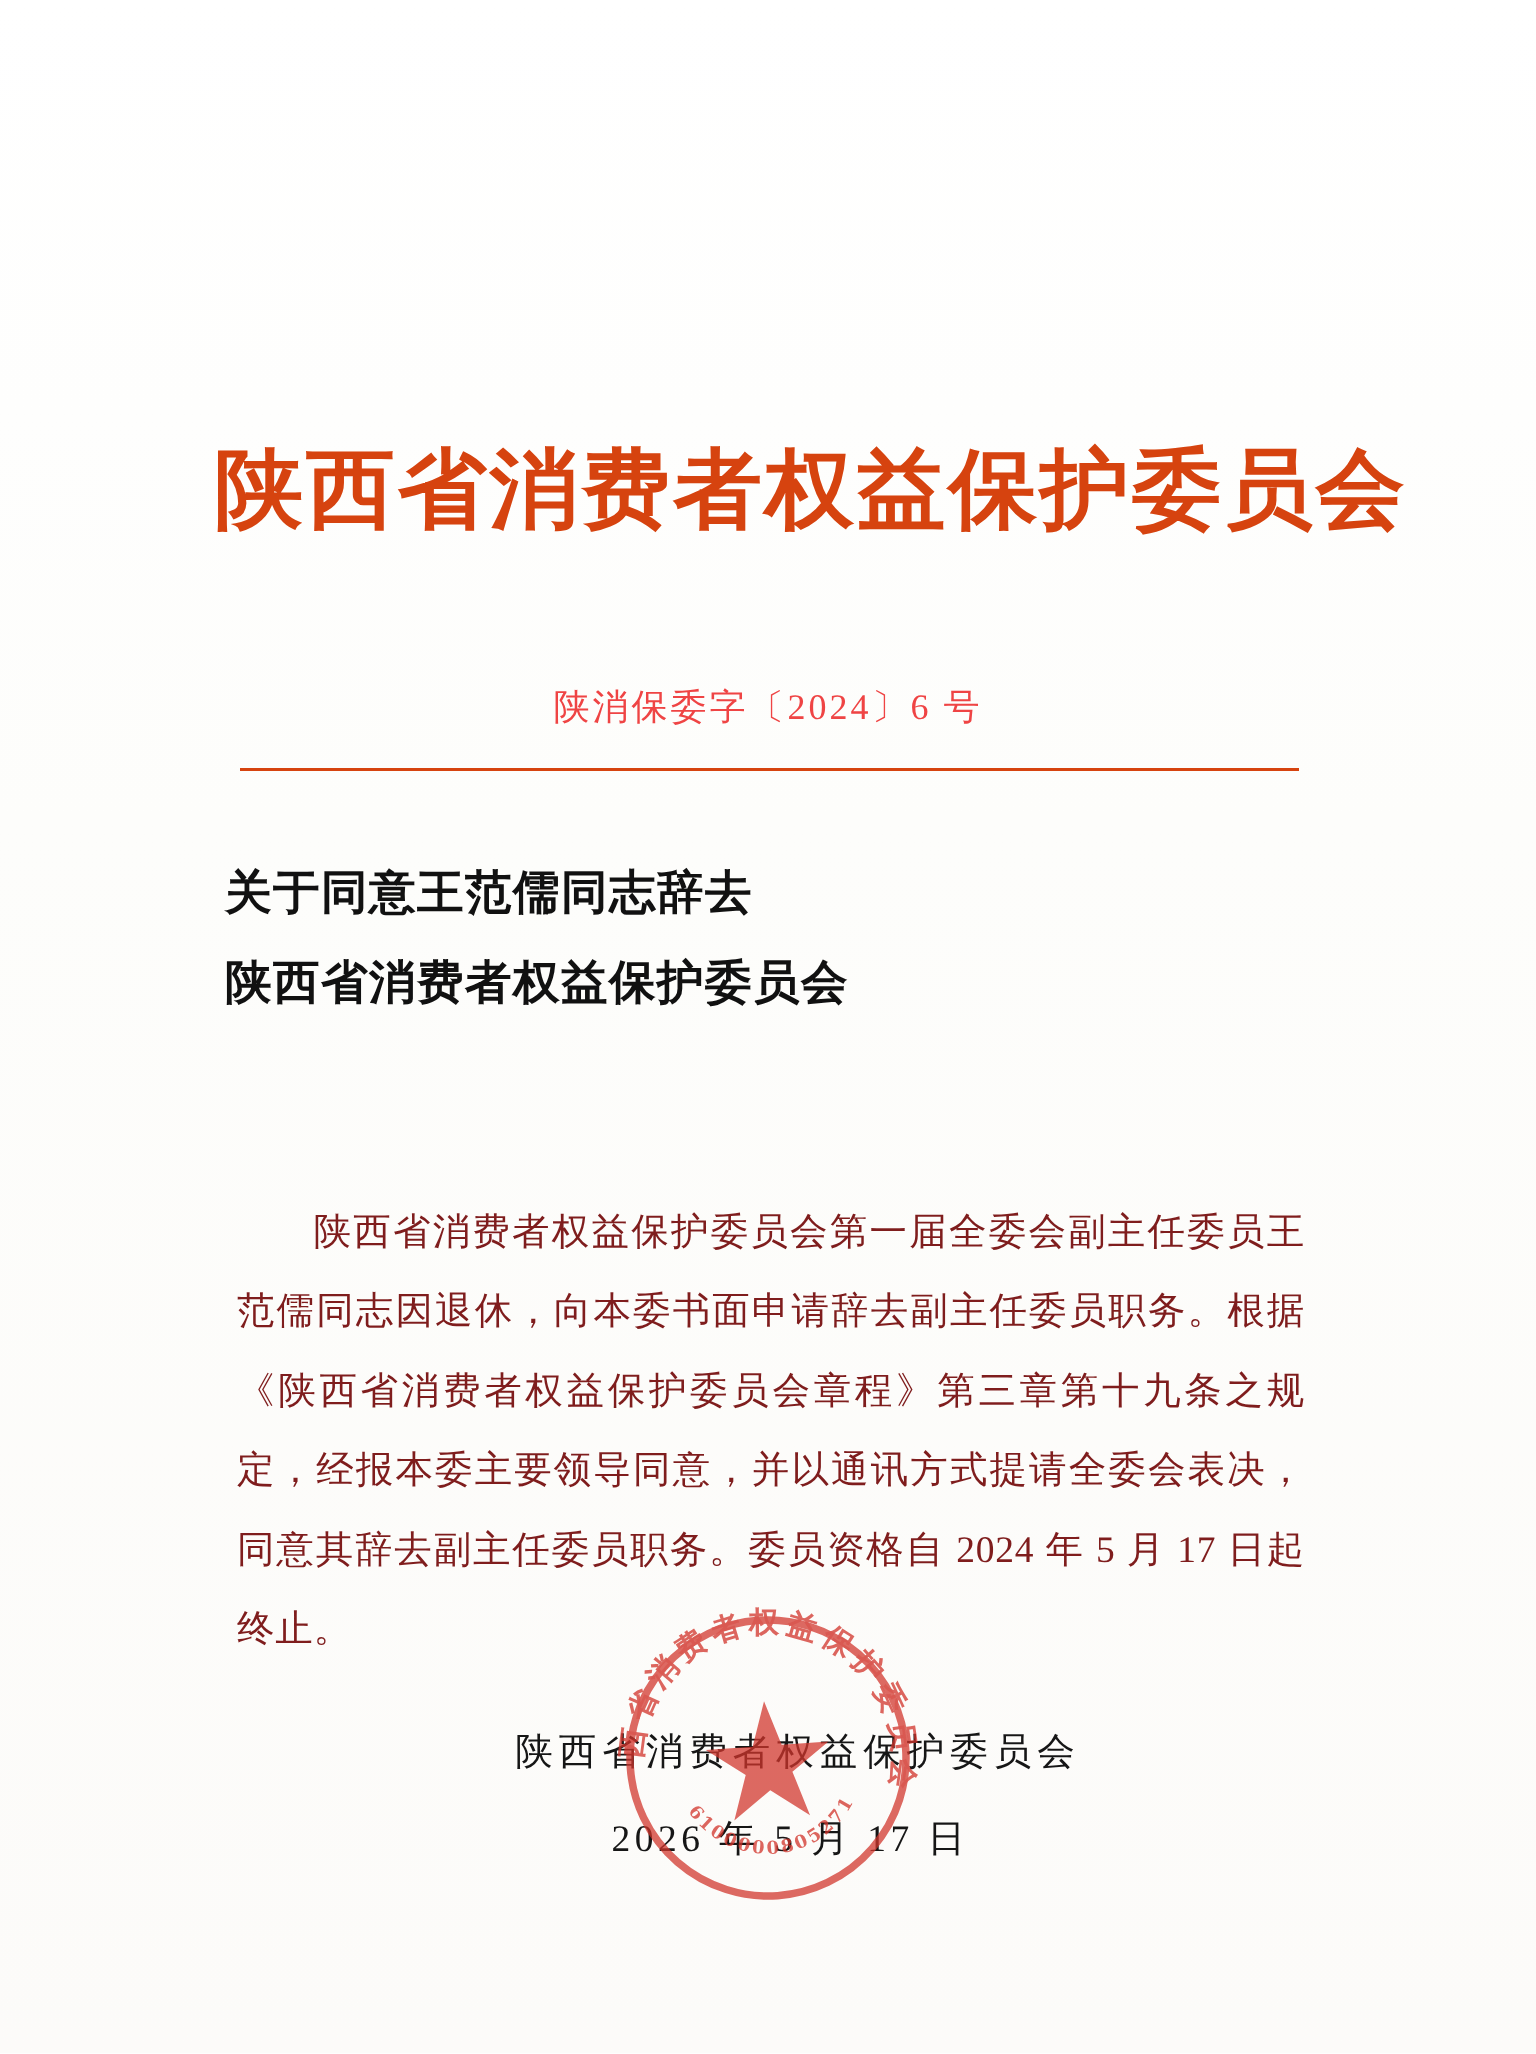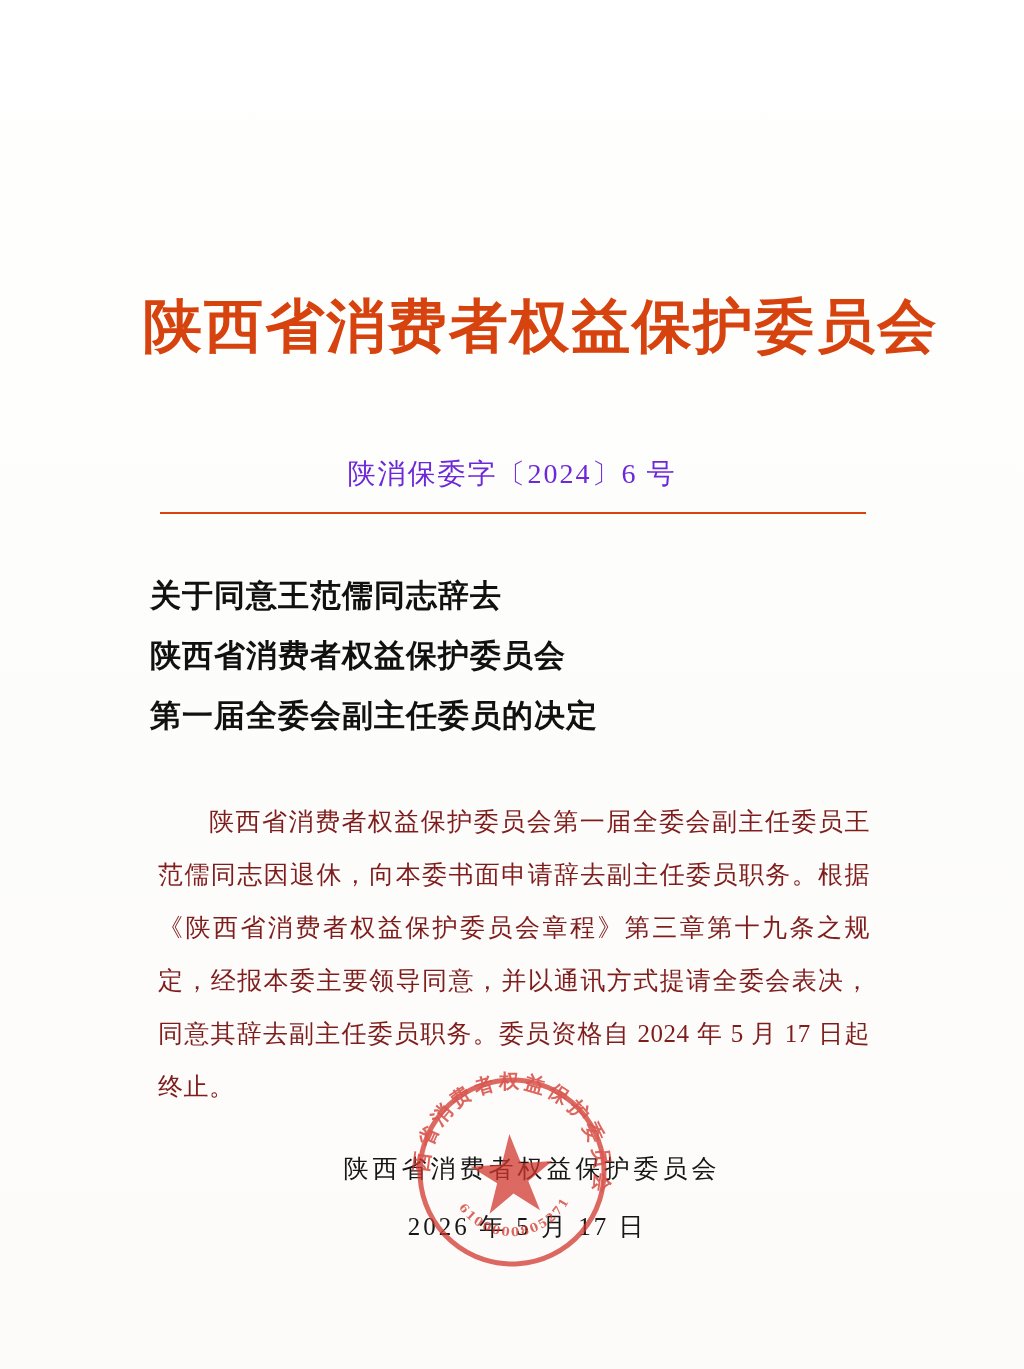--- a/index.html
+++ b/index.html
@@ -53,23 +53,23 @@
     white-space: nowrap;
     transform: scaleX(1.02);
   }
 
   .doc-number {
     position: absolute;
     top: 455px;
     left: 0;
     width: 724px;
     text-align: center;
-    font-size: 28px;
+    font-size: 24px;
     letter-spacing: 2px;
-    color: #6d28d9;
+    color: #ef4444;
     font-family: "Liberation Serif", serif;
   }
 
   .red-rule {
     position: absolute;
     top: 512px;
     left: 10px;
     width: 706px;
     height: 2px;
     background: #d6430f;
@@ -147,21 +147,20 @@
 
     <div class="org-title">陕西省消费者权益保护委员会</div>
 
     <div class="doc-number">陕消保委字〔2024〕6 号</div>
 
     <div class="red-rule"></div>
 
     <div class="doc-title">
       <div>关于同意王范儒同志辞去</div>
       <div>陕西省消费者权益保护委员会</div>
-      <div>第一届全委会副主任委员的决定</div>
     </div>
 
     <div class="doc-para"><span class="indent"></span><span>陕西省消费者权益保护委员会第一届全委会副主任委员王范儒同志因退休，向本委书面申请辞去副主任委员职务。根据《陕西省消费者权益保护委员会章程》第三章第十九条之规定，经报本委主要领导同意，并以通讯方式提请全委会表决，同意其辞去副主任委员职务。委员资格自 2024 年 5 月 17 日起终止。</span></div>
 
     <div class="signature">
       <div class="org">陕西省消费者权益保护委员会</div>
       <div class="date">2026 年 5 月 17 日</div>
     </div>
 
   </div>

